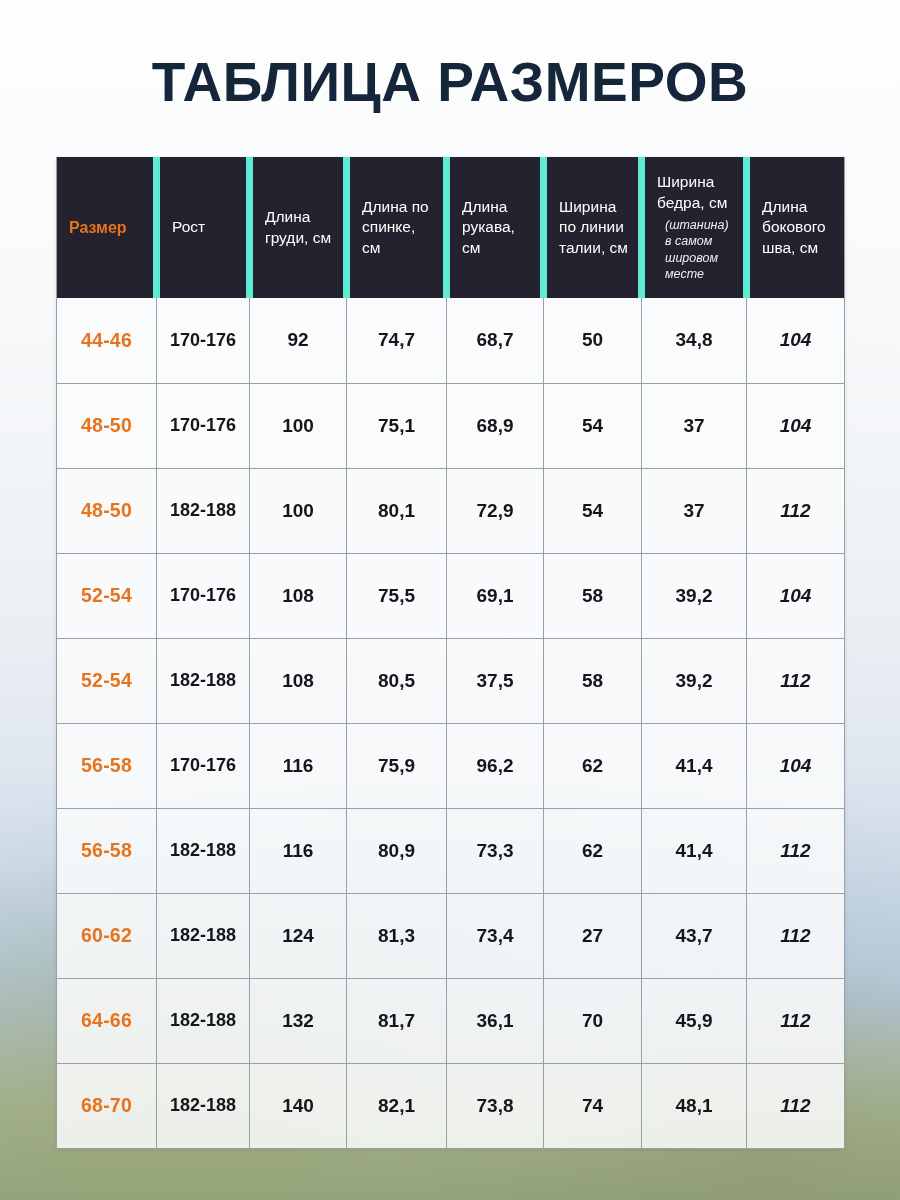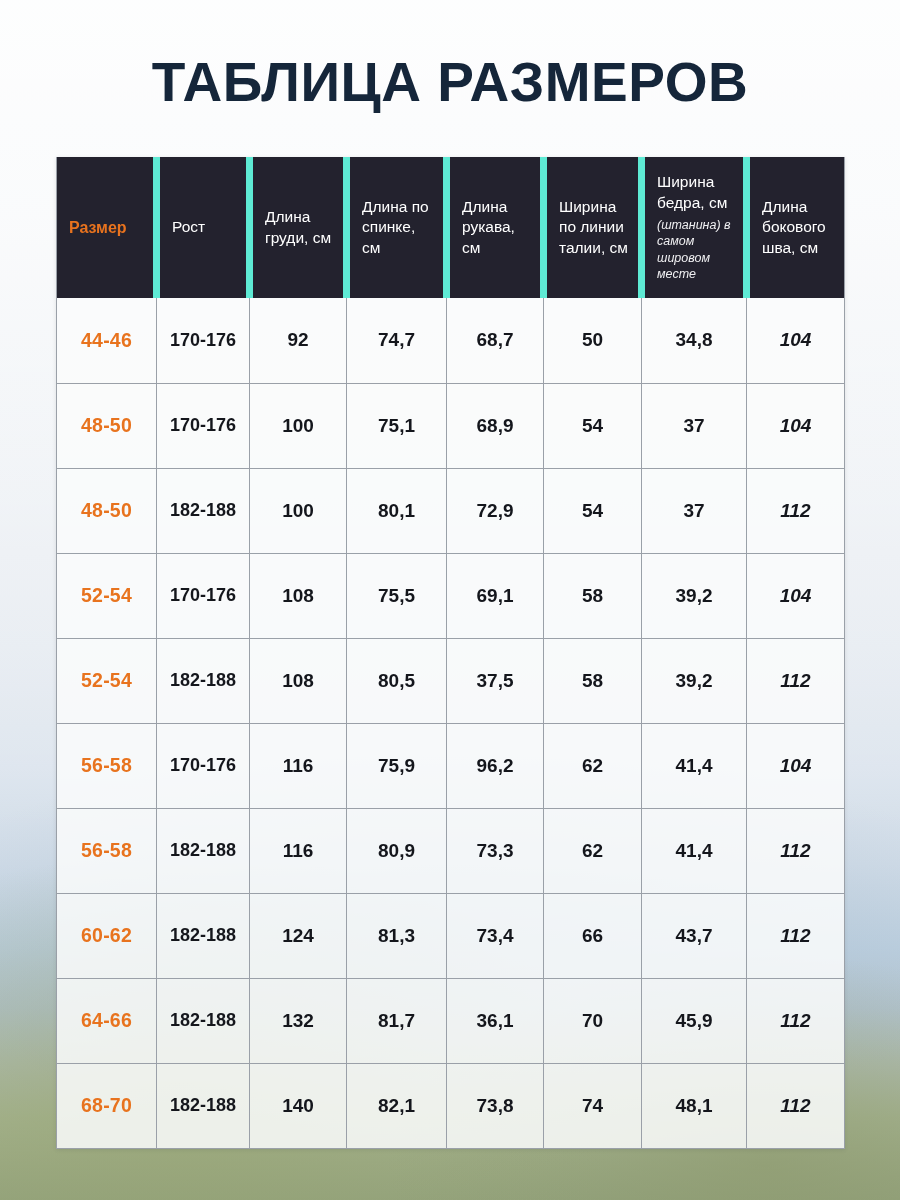--- a/index.html
+++ b/index.html
@@ -114,20 +114,21 @@
   }
 
   .hdr-main { display: block; }
   .hdr-sub {
     display: block;
     font-style: italic;
     font-size: 12.5px;
     line-height: 1.32;
     margin-top: 3px;
     color: #f0f0f2;
+    margin-left: 8px;
   }
 
   tbody tr { height: 85px; }
   tbody td {
     font-size: 19px;
     font-weight: 700;
     color: #14161c;
     text-align: center;
     vertical-align: middle;
     border-bottom: 1px solid #9aa0a8;
@@ -271,21 +272,21 @@
             <td>62</td>
             <td>41,4</td>
             <td>112</td>
           </tr>
           <tr>
             <td class="size-cell">60-62</td>
             <td class="height-cell">182-188</td>
             <td>124</td>
             <td>81,3</td>
             <td>73,4</td>
-            <td>66</td>
+            <td>27</td>
             <td>43,7</td>
             <td>112</td>
           </tr>
           <tr>
             <td class="size-cell">64-66</td>
             <td class="height-cell">182-188</td>
             <td>132</td>
             <td>81,7</td>
             <td>36,1</td>
             <td>70</td>

